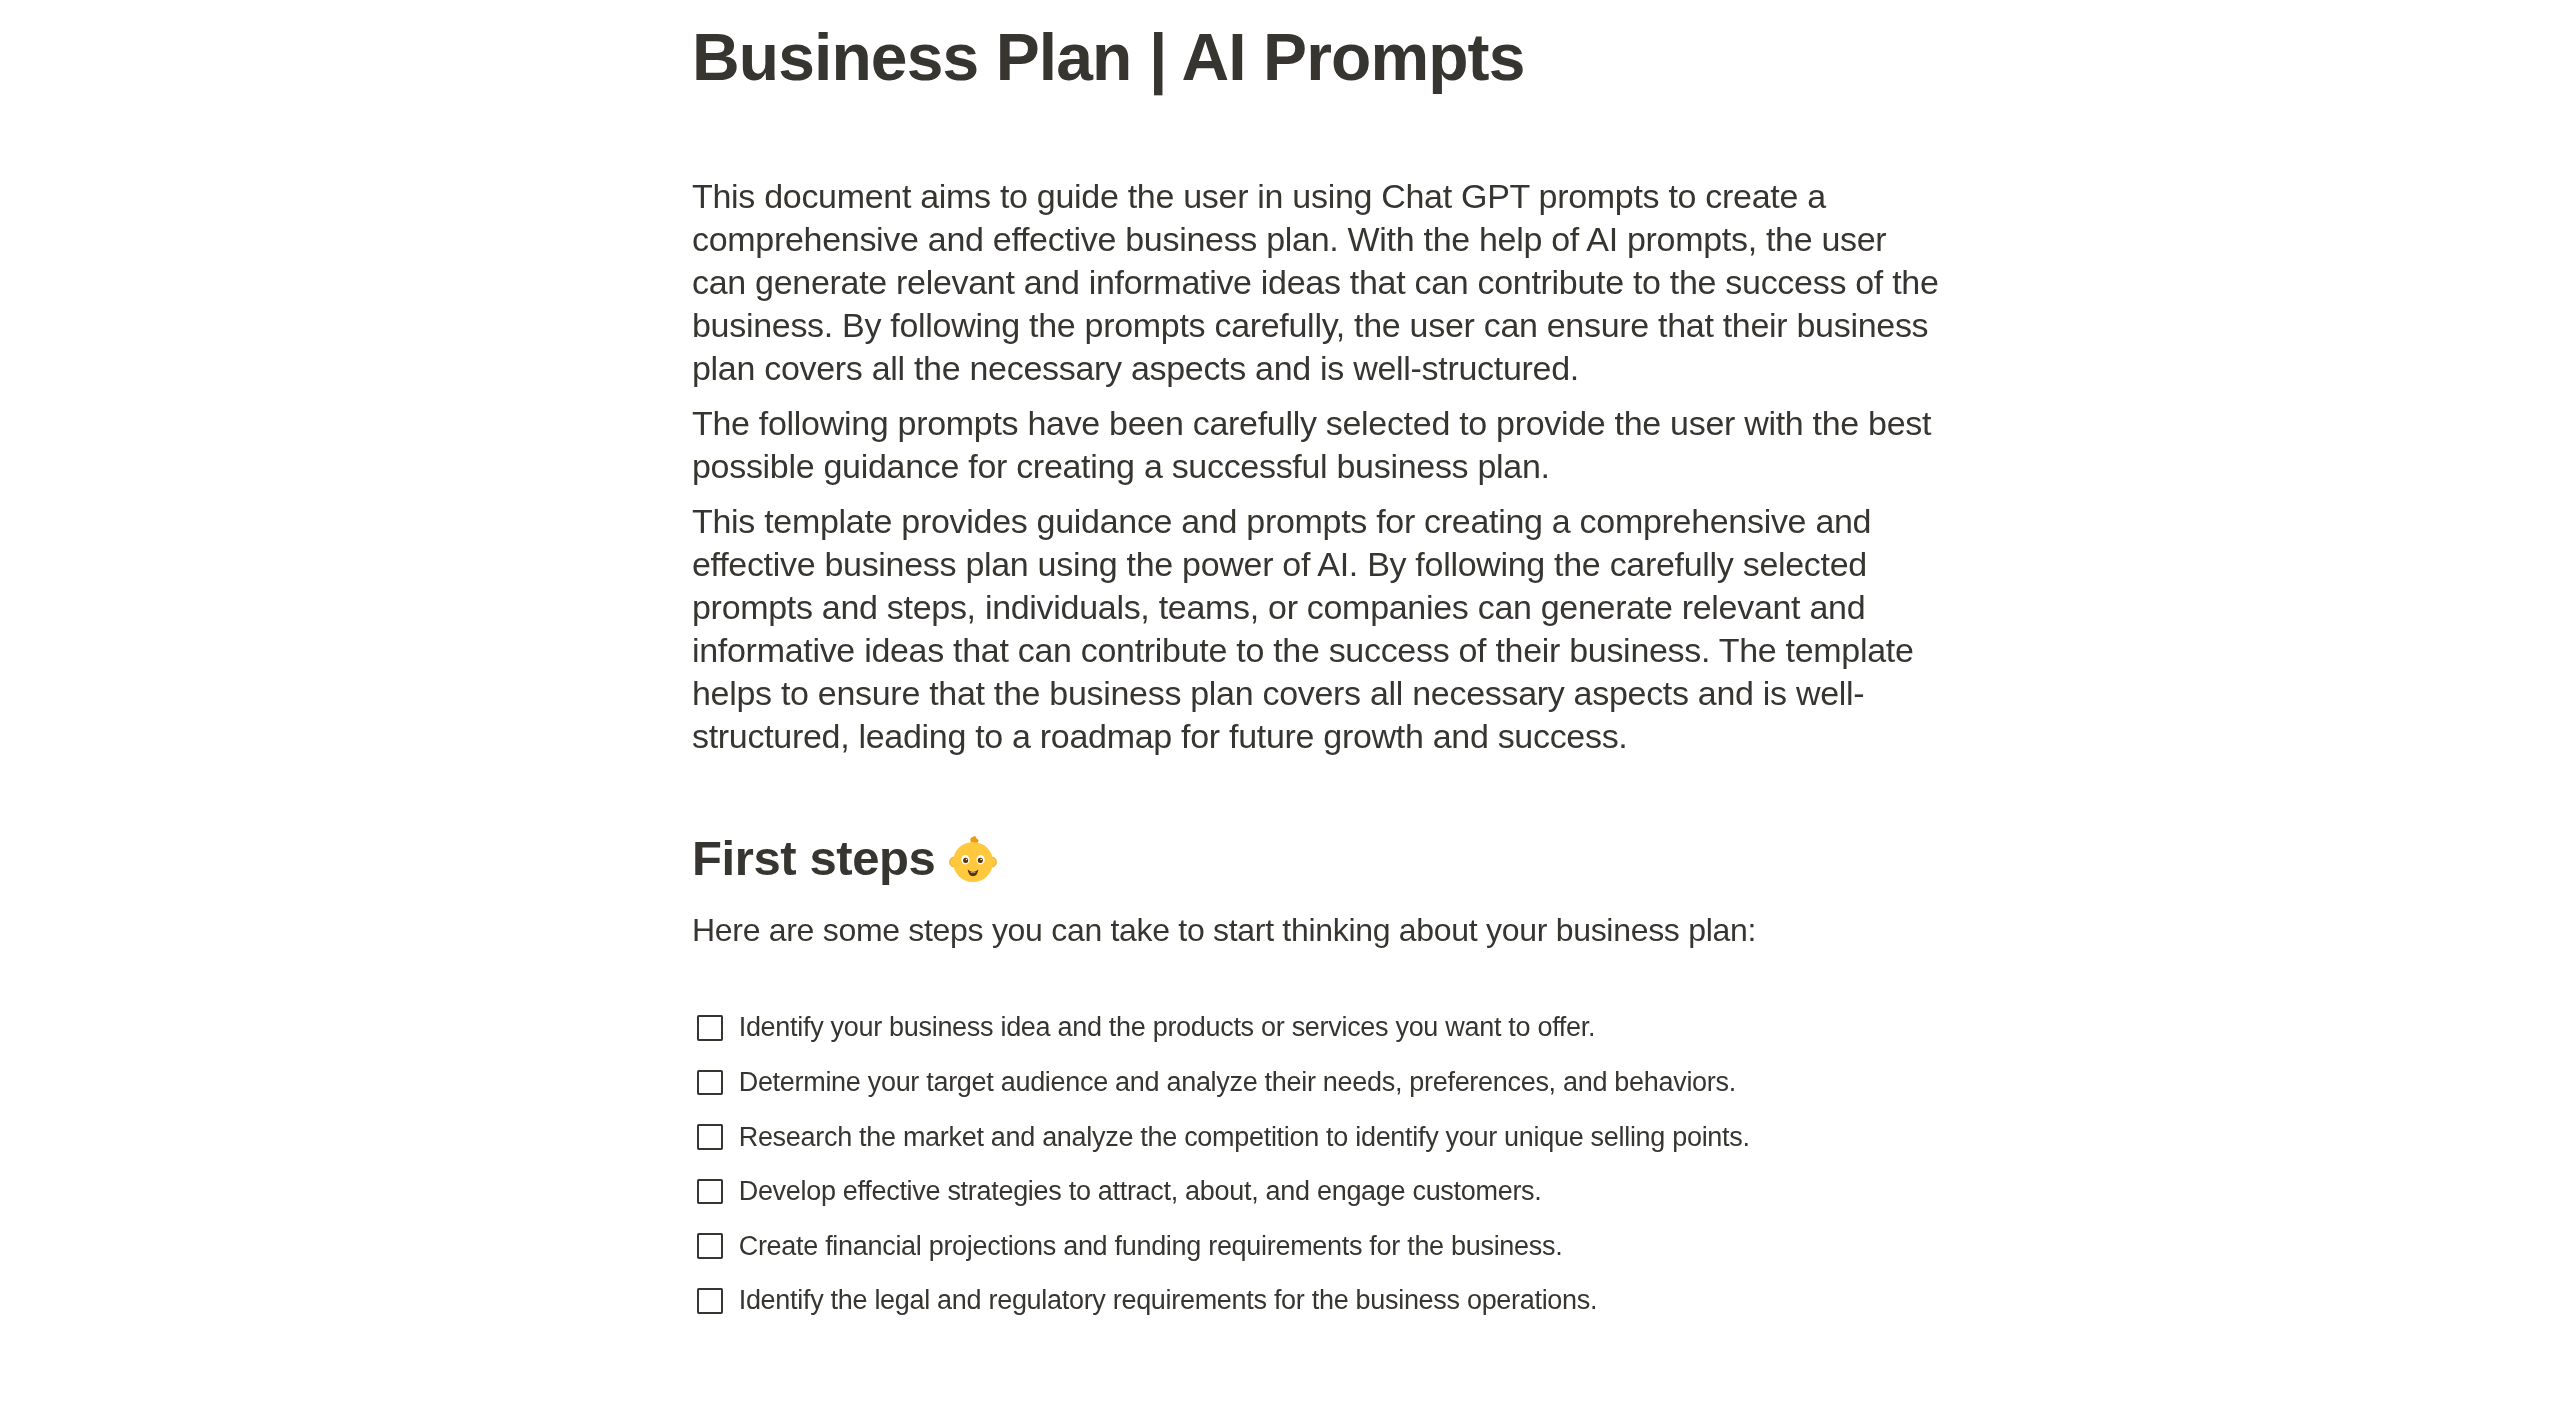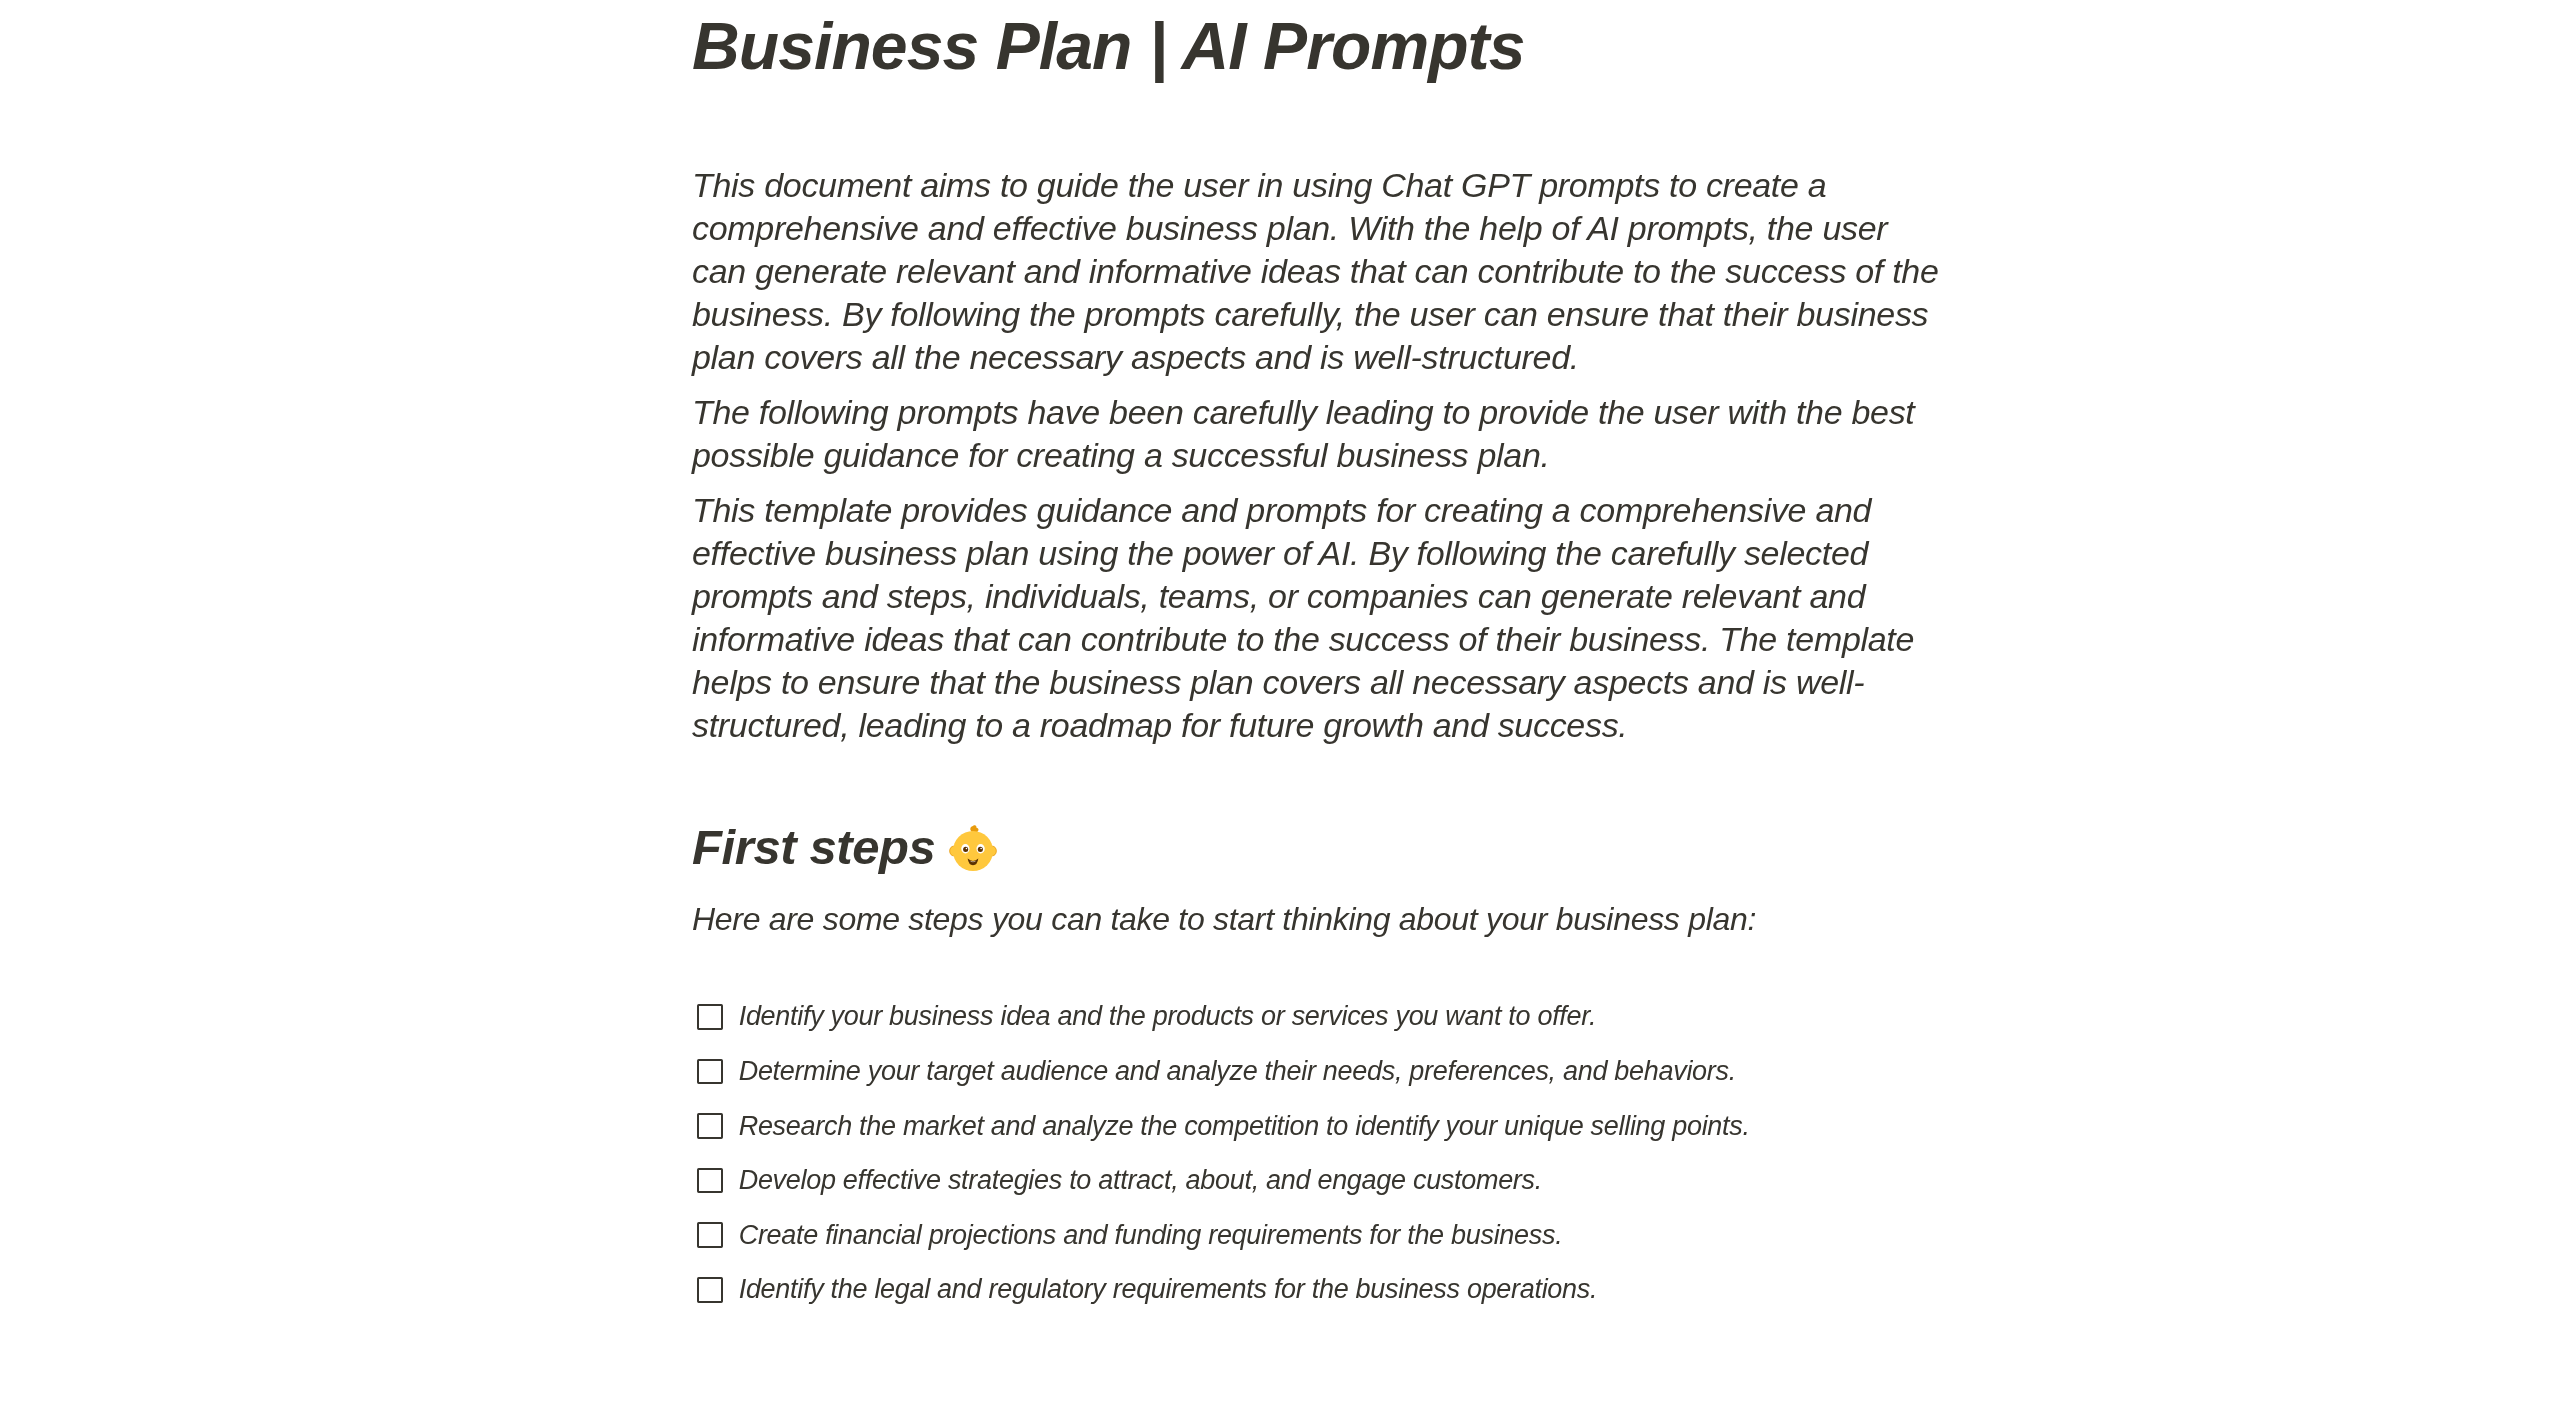--- a/index.html
+++ b/index.html
@@ -6,23 +6,22 @@
   html, body {
     width: 2576px;
     height: 1402px;
     background: #ffffff;
     overflow: hidden;
     font-family: "Liberation Sans", "DejaVu Sans", sans-serif;
   }
   .content {
     margin-left: 692px;
     width: 1252px;
-    padding-top: 7px;
+    padding-top: 18px;
     color: #37352f;
-    font-style: italic;
   }
   .page-title {
     font-size: 66px;
     font-weight: 700;
     line-height: 79px;
     letter-spacing: -0.9px;
     color: #37352f;
   }
   .intro { margin-top: 78px; }
   .intro p {
@@ -80,21 +79,21 @@
 </style>
 </head>
 <body>
 
 <div class="content">
 
   <h1 class="page-title">Business Plan | AI Prompts</h1>
 
   <div class="intro">
     <p>This document aims to guide the user in using Chat GPT prompts to create a comprehensive and effective business plan. With the help of AI prompts, the user can generate relevant and informative ideas that can contribute to the success of the business. By following the prompts carefully, the user can ensure that their business plan covers all the necessary aspects and is well-structured.</p>
-    <p>The following prompts have been carefully leading to provide the user with the best possible guidance for creating a successful business plan.</p>
+    <p>The following prompts have been carefully selected to provide the user with the best possible guidance for creating a successful business plan.</p>
     <p>This template provides guidance and prompts for creating a comprehensive and effective business plan using the power of AI. By following the carefully selected prompts and steps, individuals, teams, or companies can generate relevant and informative ideas that can contribute to the success of their business. The template helps to ensure that the business plan covers all necessary aspects and is well-structured, leading to a roadmap for future growth and success.</p>
   </div>
 
   <h2 class="section-heading">
     <span>First steps</span>
     <svg class="emoji" viewBox="0 0 36 36" aria-hidden="true">
       <path d="M17.2 5.2 c-2.2-1.6-1.2-4.4 1-4.4 c-0.3-0.7 2.6-1.1 2.4 1.2 c2.2 0.2 2 3.2-0.6 3.4 z" fill="#E89B0D"></path>
       <ellipse cx="3.4" cy="19.5" rx="2.9" ry="3.6" fill="#FFC83D" stroke="#E89B0D" stroke-width="0.6"></ellipse>
       <ellipse cx="32.6" cy="19.5" rx="2.9" ry="3.6" fill="#FFC83D" stroke="#E89B0D" stroke-width="0.6"></ellipse>
       <circle cx="18" cy="19.5" r="15" fill="#FFC83D"></circle>

